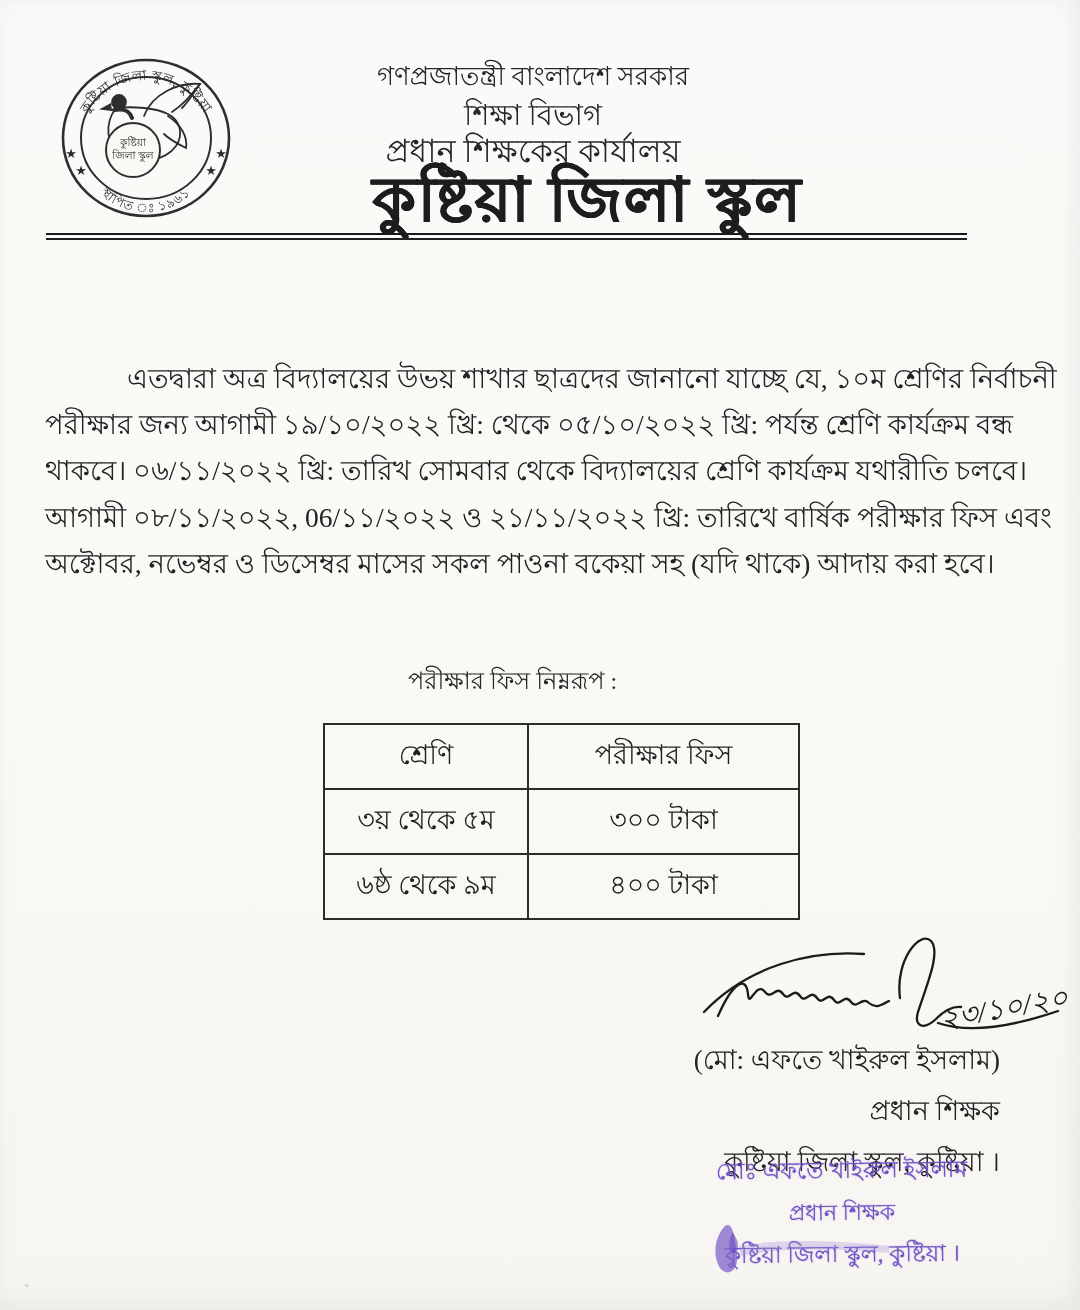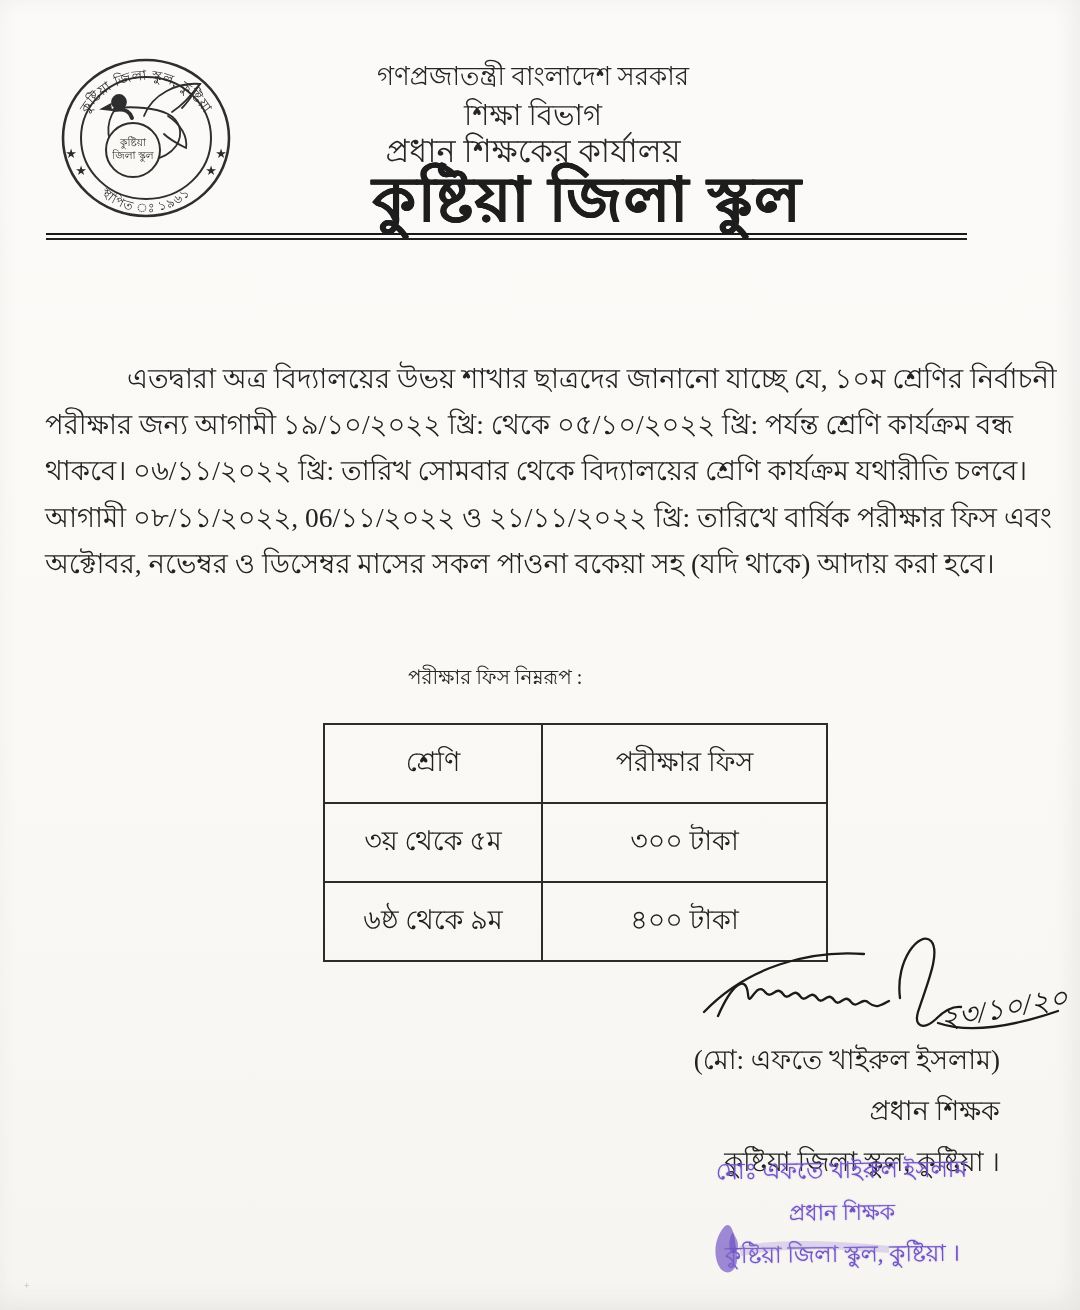--- a/index.html
+++ b/index.html
@@ -34,28 +34,28 @@
   }
   .date-line {
     left: 560px; top: 247px; width: 395px; text-align: right;
     font-size: 27px; white-space: nowrap;
   }
   
   .body-text { left: 45px; top: 356px; width: 975px; font-size: 27.5px; color: #222; }
   .body-text .line { height: 46.2px; line-height: 46.2px; white-space: nowrap; }
   .body-text .indent { padding-left: 82px; }
   
-  .fees-heading { left: 408px; top: 662px; font-size: 20px; white-space: nowrap; }
+  .fees-heading { left: 408px; top: 662px; font-size: 24px; white-space: nowrap; }
   table.fees {
     position: absolute; left: 323px; top: 723px; width: 435px;
     border-collapse: collapse; font-size: 27px; color: #1f1f1f;
     table-layout: fixed;
   }
   table.fees th, table.fees td {
-    border: 2px solid #2c2c2c; text-align: center; padding: 16px;
+    border: 2px solid #2c2c2c; text-align: center; padding: 9px;
     font-weight: normal; overflow: hidden; white-space: nowrap;
   }
   table.fees th { height: 44px; }
   table.fees td { height: 37.5px; margin-top: 40px; }
   table.fees .col-class { width: 184px; }
   table.fees .col-fee   { width: 251px; }
   
   .signature-svg { left: 688px; top: 926px; width: 382px; height: 114px; }
   .sig-block { left: 645px; top: 1039px; width: 355px; text-align: right; color: #222; }
   .sig-name   { font-size: 27px; margin-bottom: 6px; white-space: nowrap; }

